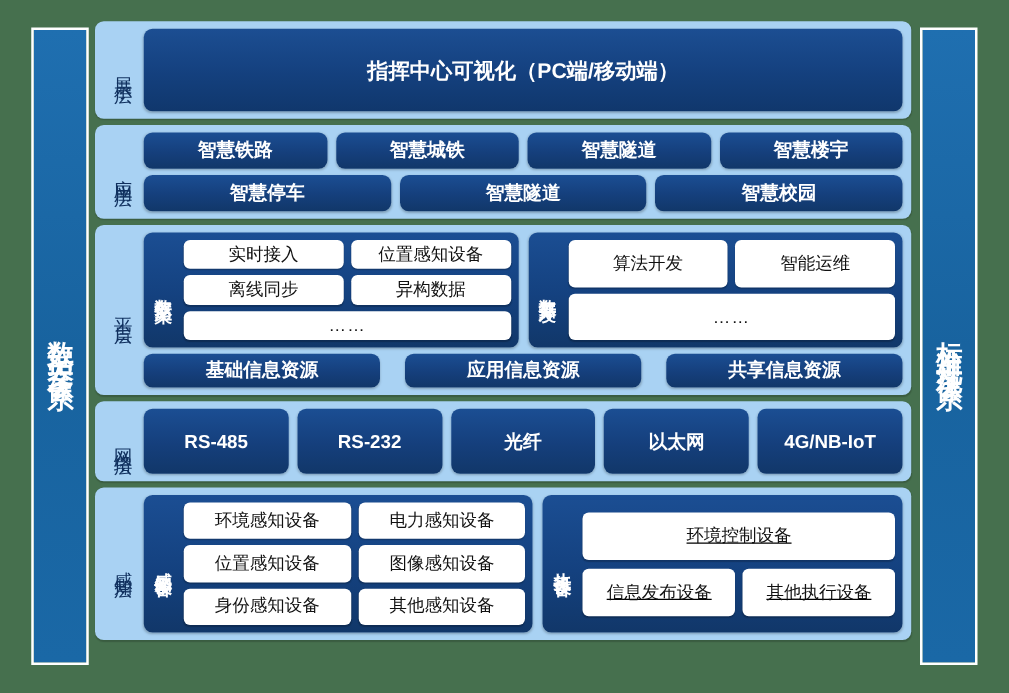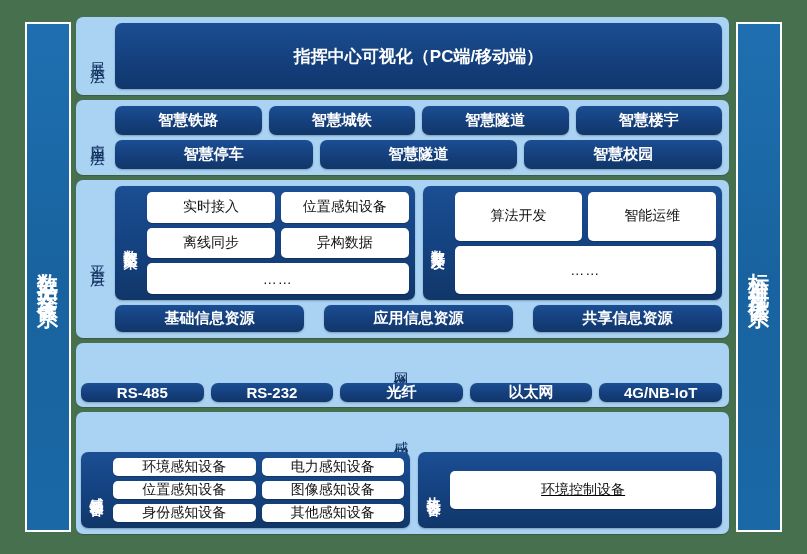--- a/index.html
+++ b/index.html
@@ -131,21 +131,21 @@
   
   #layer-application { height: 75px; }
   .app-row {
     flex: 1 1 0;
     display: flex;
     gap: 7px;
   }
   .app-row .chip { flex: 1 1 0; }
 
   
-  #layer-platform { height: 158px; }
+  #layer-platform { height: 136px; }
   #platform-top {
     flex: 1 1 auto;
     display: flex;
     gap: 8px;
     min-height: 0;
   }
   .plat-group {
     flex: 1 1 0;
     background: linear-gradient(180deg, #1B4E93 0%, #14417F 55%, #113769 100%);
     border-radius: 7px;
@@ -189,30 +189,30 @@
     letter-spacing: 1px;
   }
   #platform-bottom {
     flex: 0 0 27px;
     display: flex;
     gap: 20px;
   }
   #platform-bottom .chip { flex: 1 1 0; }
 
   
-  #layer-network { height: 64px; flex-direction: column; }
+  #layer-network { height: 64px; }
   #network-row {
     flex: 1 1 auto;
     display: flex;
     gap: 7px;
   }
   #network-row .chip { flex: 1 1 0; }
 
   
-  #layer-perception { height: 122px; flex-direction: column; }
+  #layer-perception { height: 122px; }
   #perception-row {
     flex: 1 1 auto;
     display: flex;
     gap: 8px;
     min-height: 0;
   }
   .perc-group {
     background: linear-gradient(180deg, #1B4E93 0%, #14417F 55%, #113769 100%);
     border-radius: 7px;
     display: flex;
@@ -394,20 +394,24 @@
           </div>
 
           <div class="perc-group" id="perc-group-act">
             <div class="perc-group-title">
               <span>执行设备</span>
             </div>
             <div class="perc-grid">
               <div class="perc-grid-row">
                 <div class="pill">环境控制设备</div>
               </div>
+              <div class="perc-grid-row">
+                <div class="pill">信息发布设备</div>
+                <div class="pill">其他执行设备</div>
+              </div>
             </div>
           </div>
 
         </div>
       </div>
     </div>
 
   </div>
 </div>
 

